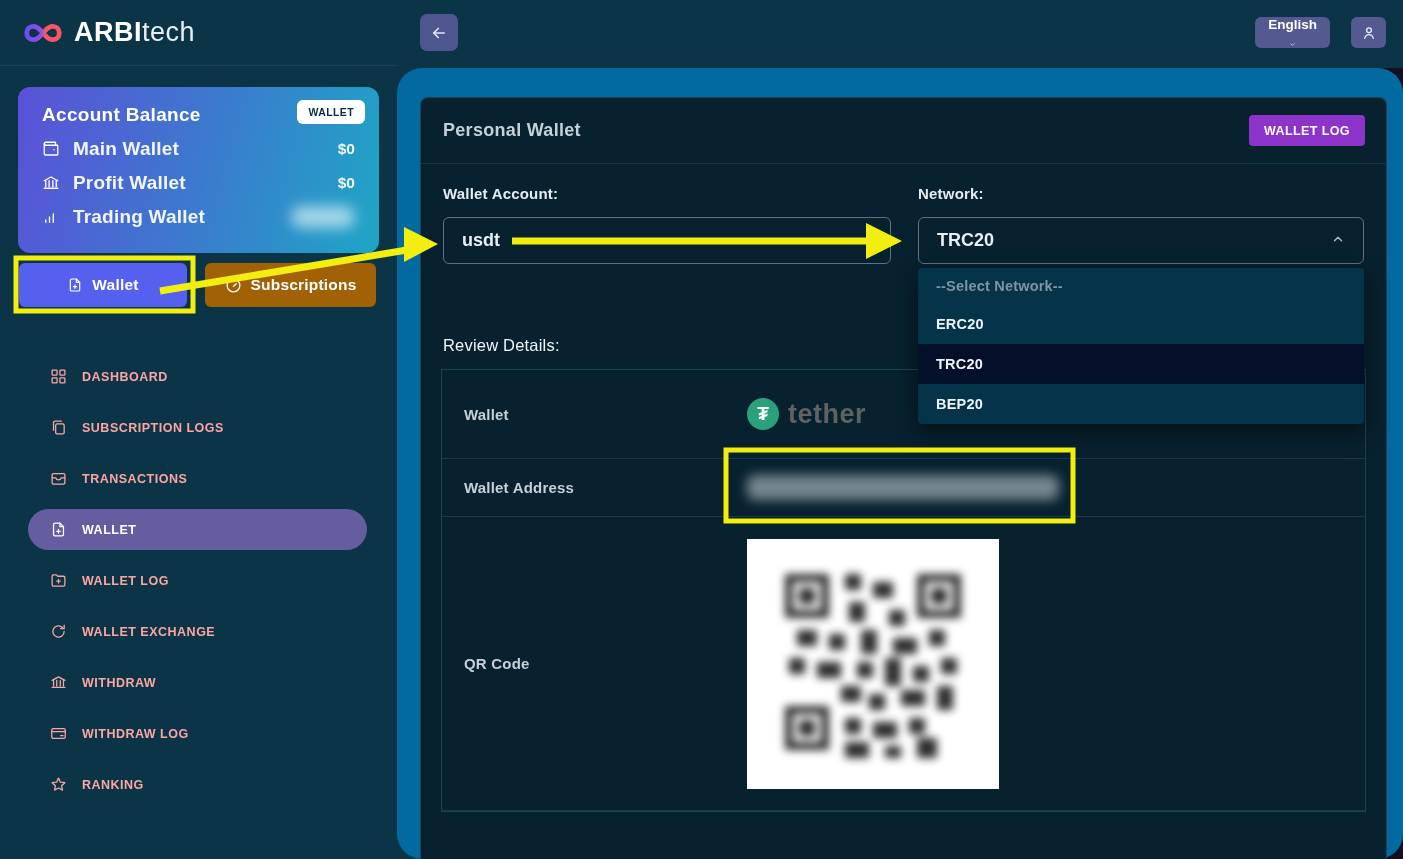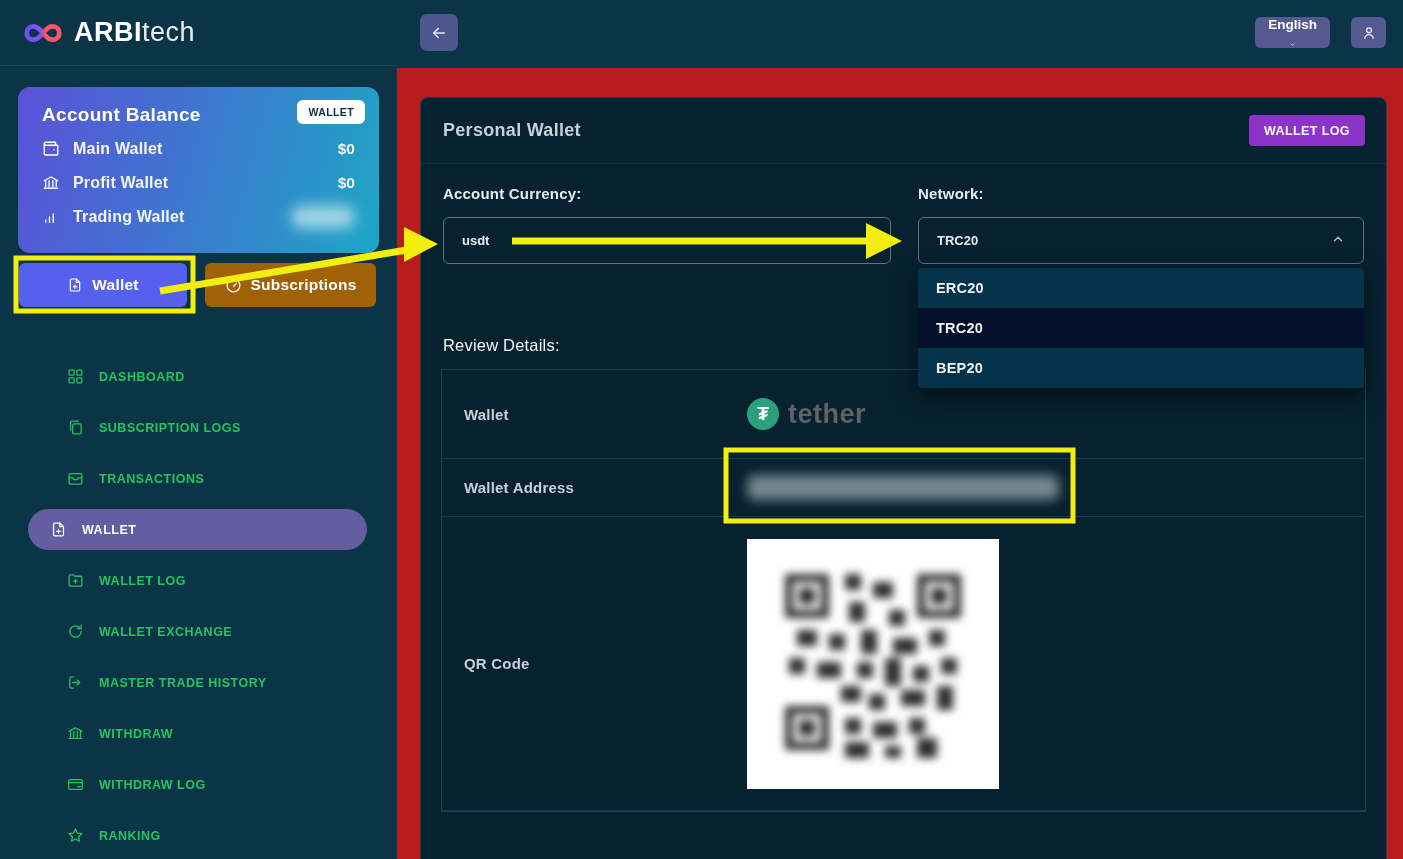--- a/index.html
+++ b/index.html
@@ -16,70 +16,70 @@
   .logo-text span { font-weight:300; color:#e9f0f4; }
 
   .balance-card { position:absolute; left:18px; top:87px; width:361px; height:166px;
     border-radius:12px; padding:17px 24px;
     background:linear-gradient(105deg,#5b51d8 0%, #3b7bce 52%, #1ea6c5 100%); }
   .bc-title { font-size:19px; font-weight:bold; color:#fff; letter-spacing:.3px; }
   .bc-badge { position:absolute; right:14px; top:13px; background:#fff; color:#0b2b46;
     font-size:10.5px; font-weight:bold; padding:6px 11px; border-radius:6px; letter-spacing:.4px; }
   .bc-row { display:flex; align-items:center; margin-top:12px; color:#f2f6f9; height:22px; }
   .bc-row svg { margin-right:13px; flex:none; }
-  .bc-label { font-weight:bold; font-size:16px; letter-spacing:.2px;text-align:right; }
+  .bc-label { font-weight:bold; font-size:19px; letter-spacing:.2px;text-align:right; }
   .bc-value { margin-left:auto; font-weight:bold; font-size:15.5px; }
   .bc-blur { margin-left:auto; width:64px; height:22px; border-radius:12px;
     background:#b9e2ee; filter:blur(7px); opacity:.85; }
 
   .side-buttons { position:absolute; left:19px; top:263px; width:359px; display:flex; gap:18px; }
   .side-btn { height:44px; border-radius:6px; color:#fff; font-weight:bold; font-size:15.5px;
     display:flex; align-items:center; justify-content:center; gap:9px; border:none; cursor:pointer;
     font-family:inherit; letter-spacing:.2px; }
   .btn-wallet { width:168px; background:#5560ef; }
   .btn-subs { width:171px; background:#a16207; }
 
   .menu { position:absolute; left:0; top:351px; width:397px; }
   .menu-item { height:51px; display:flex; align-items:center; padding-left:50px;
-    color:#22c55e; cursor:pointer;margin-left:17px; }
+    color:#fca5a5; cursor:pointer; }
   .menu-item svg { margin-right:15px; flex:none; }
   .menu-label { font-size:12.5px; font-weight:bold; letter-spacing:.5px; }
   .menu-item.active { background:#645d9f; border-radius:22px; margin:5px 30px 5px 28px;
     height:41px; padding-left:22px; color:#fff; }
 
   
   .topbar { position:absolute; left:397px; top:0; width:1006px; height:68px; background:#0b3546; }
   .back-btn { position:absolute; left:23px; top:14px; width:38px; height:37px; background:#4d568f;
     border-radius:7px; color:#e3e8f2; display:flex; align-items:center; justify-content:center;
     border:none; cursor:pointer; }
   .lang-btn { position:absolute; right:73px; top:17px; height:31px; background:#545a90;
     border-radius:6px; color:#fff; font-weight:bold; font-size:13.5px; padding:0 13px;
     display:flex; align-items:center; gap:9px; border:none; cursor:pointer; font-family:inherit;flex-direction:column; }
   .user-btn { position:absolute; right:17px; top:17px; width:35px; height:31px; background:#545a90;
     border-radius:6px; color:#e8ecf5; display:flex; align-items:center; justify-content:center;
     border:none; cursor:pointer; }
 
   
-  .main { position:absolute; left:397px; top:68px; width:1006px; height:791px; background:#b91c1c; }
+  .main { position:absolute; left:397px; top:68px; width:1006px; height:791px; background:#0369a1;border-radius:25px; }
   .card { position:absolute; left:23px; top:29px; width:967px; height:762px; background:#07212e;
     border:1px solid #1c4254; border-bottom:none; border-radius:8px 8px 0 0; }
   .card-header { height:66px; border-bottom:1px solid #123547; display:flex; align-items:center;
     padding:0 22px; position:relative; }
   .card-title { font-size:18px; color:#c5d0d8; font-weight:bold; letter-spacing:.3px; }
   .walletlog-btn { position:absolute; right:21px; top:17px; height:31px; background:#8c33c9;
     color:#fff; font-weight:bold; font-size:12.5px; padding:0 15px; border-radius:4px;
     display:flex; align-items:center; letter-spacing:.4px; border:none; cursor:pointer;
     font-family:inherit; }
 
   .form-label { position:absolute; font-size:15px; font-weight:bold; color:#e6edf2; letter-spacing:.2px; }
   #lbl-currency { left:22px; top:87px; }
   #lbl-network { left:497px; top:87px; }
   .field-box { position:absolute; top:119px; height:47px; border:1px solid #5e7280;
     border-radius:6px; display:flex; align-items:center; padding:0 18px; color:#e9eff3;
-    font-size:13px; font-weight:bold; background:transparent; cursor:pointer; }
+    font-size:18px; font-weight:bold; background:transparent; cursor:pointer; }
   #currency-box { left:22px; width:448px; }
   #network-box { left:497px; width:446px; }
   #network-box .chev { margin-left:auto; color:#aebcc6; }
 
   .dropdown { position:absolute; left:497px; top:170px; width:446px; z-index:20;
     background:#05334a; border-radius:4px; box-shadow:0 8px 22px rgba(0,0,0,.5); overflow:hidden; }
   .opt { height:40px; display:flex; align-items:center; padding-left:18px; font-size:14.5px;
     color:#eef4f7; font-weight:bold; cursor:pointer; letter-spacing:.2px; }
   .opt.muted { height:36px; color:#7e95a3; }
   .opt.selected { background:#040f29; }
@@ -218,27 +218,20 @@
             <path d="M12 10.5v5M9.5 13h5"></path>
           </svg>
         <span class="menu-label">WALLET LOG</span>
       </div>
       <div class="menu-item">
         <svg width="17" height="17" viewBox="0 0 24 24" fill="none" stroke="currentColor" stroke-width="1.8" stroke-linecap="round" stroke-linejoin="round">
             <path d="M20 12a8 8 0 1 1-2.3-5.7"></path>
             <path d="M20 3v5h-5"></path>
           </svg>
         <span class="menu-label">WALLET EXCHANGE</span>
-      </div>
-      <div class="menu-item">
-        <svg width="17" height="17" viewBox="0 0 24 24" fill="none" stroke="currentColor" stroke-width="1.8" stroke-linecap="round" stroke-linejoin="round">
-            <path d="M9 4H6a2 2 0 0 0-2 2v12a2 2 0 0 0 2 2h3"></path>
-            <path d="M14 8l4 4-4 4M8 12h10"></path>
-          </svg>
-        <span class="menu-label">MASTER TRADE HISTORY</span>
       </div>
       <div class="menu-item">
         <svg width="17" height="17" viewBox="0 0 24 24" fill="none" stroke="currentColor" stroke-width="1.8" stroke-linecap="round" stroke-linejoin="round">
             <path d="M3 9l9-5 9 5"></path>
             <path d="M5 9v8M9.5 9v8M14.5 9v8M19 9v8"></path>
             <path d="M3 19h18"></path>
           </svg>
         <span class="menu-label">WITHDRAW</span>
       </div>
       <div class="menu-item">
@@ -279,36 +272,37 @@
     </button>
   </div>
 
   <div class="main">
     <div class="card">
       <div class="card-header">
         <span class="card-title">Personal Wallet</span>
         <button class="walletlog-btn">WALLET LOG</button>
       </div>
 
-      <div class="form-label" id="lbl-currency">Account Currency:</div>
+      <div class="form-label" id="lbl-currency">Wallet Account:</div>
       <div class="form-label" id="lbl-network">Network:</div>
 
       <div class="field-box" id="currency-box">
         <span>usdt</span>
       </div>
       <div class="field-box" id="network-box">
         <span>TRC20</span>
         <span class="chev">
           <svg width="14" height="14" viewBox="0 0 24 24" fill="none" stroke="currentColor" stroke-width="2.4" stroke-linecap="round" stroke-linejoin="round">
               <path d="M6 15l6-6 6 6"></path>
             </svg>
         </span>
       </div>
 
       <div class="dropdown">
+        <div class="opt muted">--Select Network--</div>
         <div class="opt">ERC20</div>
         <div class="opt selected">TRC20</div>
         <div class="opt">BEP20</div>
       </div>
 
       <div class="review-title">Review Details:</div>
 
       <div class="rtable">
         <div class="trow r1">
           <div class="tlabel">Wallet</div>

